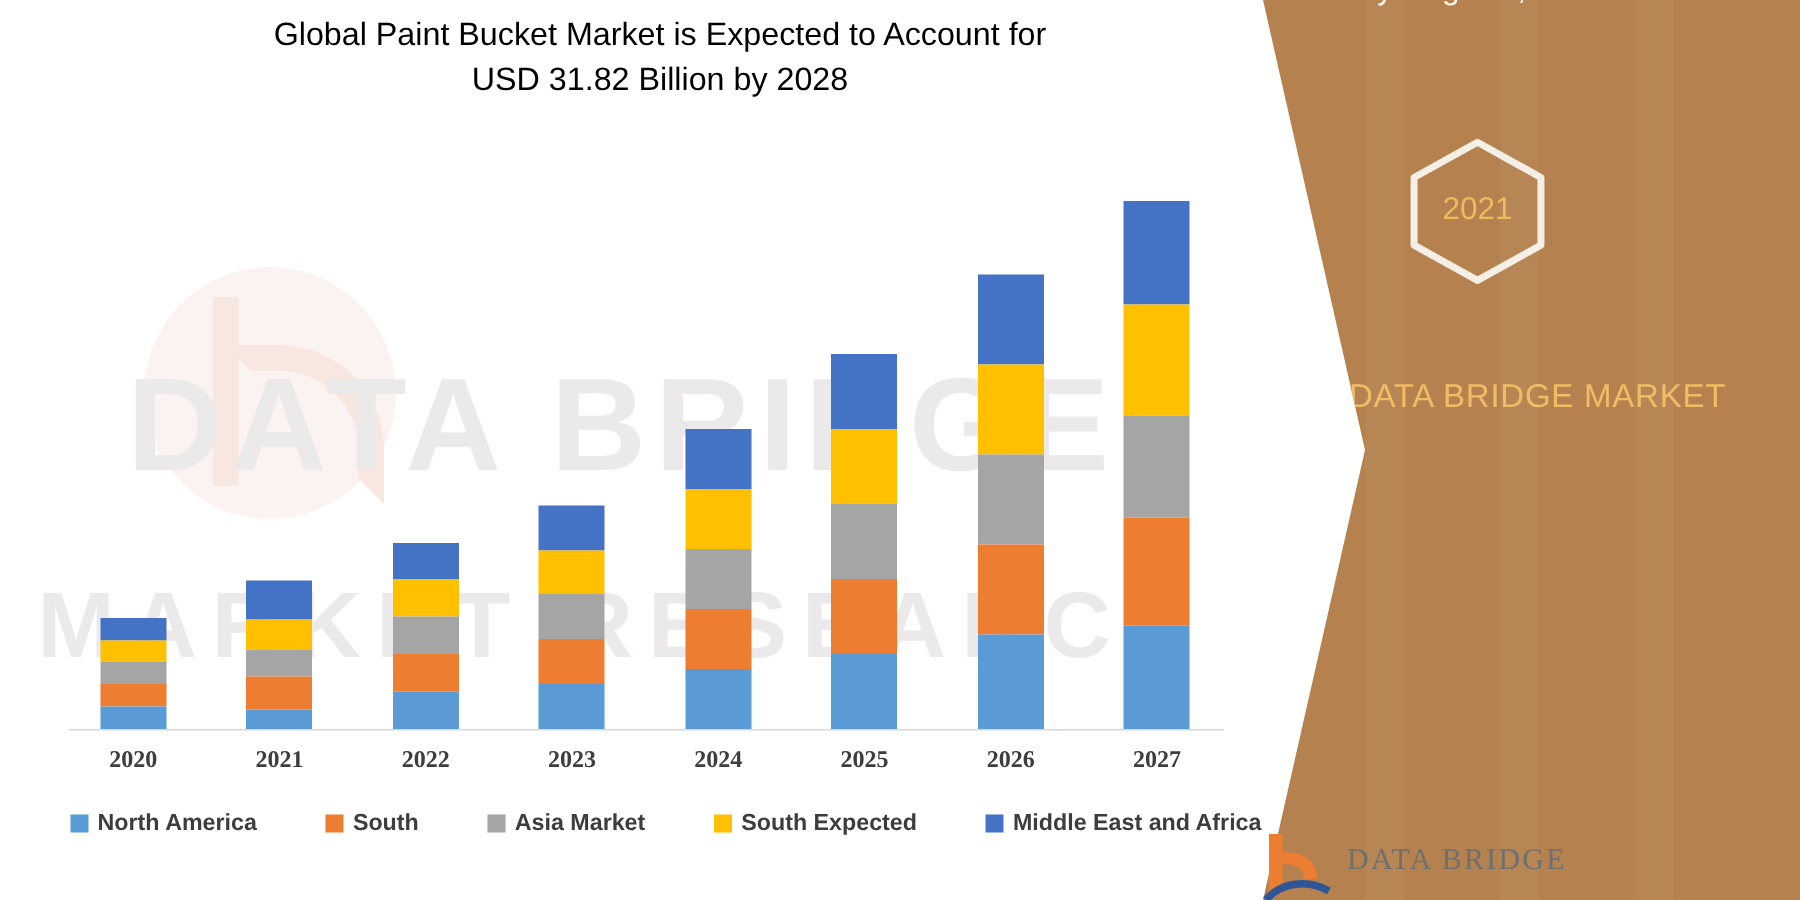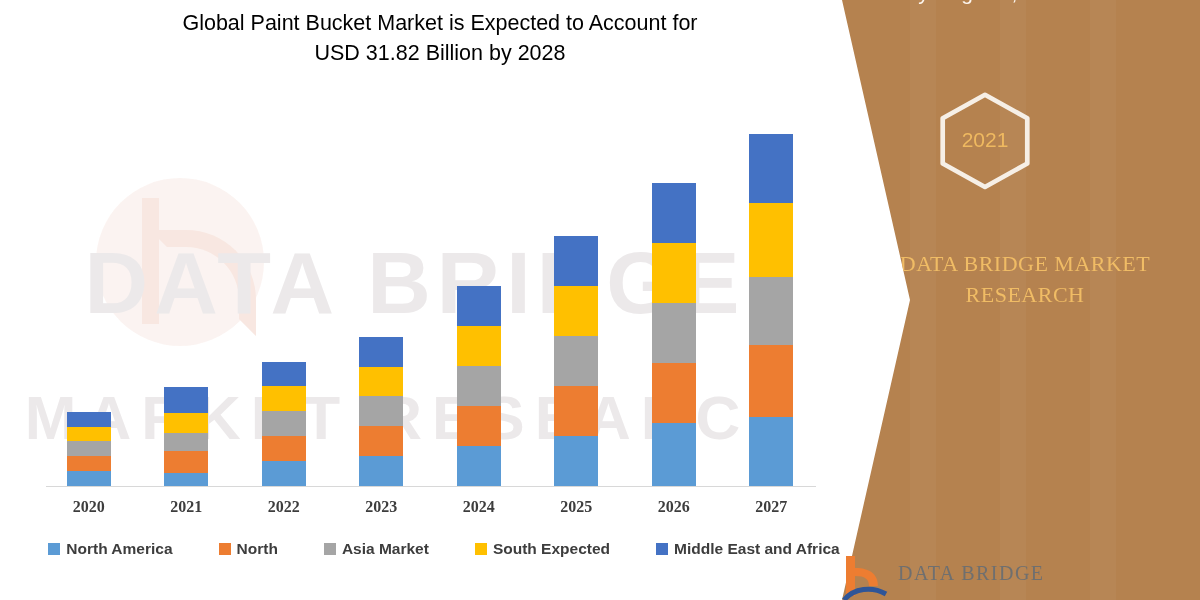--- a/index.html
+++ b/index.html
@@ -209,21 +209,20 @@
   .brand {
     position: absolute;
     top: 248px;
     left: 60px;
     width: 350px;
     text-align: center;
     color: #f0bc65;
     font-size: 22px;
     line-height: 31px;
     letter-spacing: .5px;
-    font-family: Liberation Serif, serif;
   }
 
   
   .footer-logo {
     position: absolute;
     left: 840px;
     top: 552px;
     width: 260px;
     height: 48px;
   }
@@ -344,21 +343,21 @@
       <div class="xlabel">2027</div>
     </div>
 
   <div class="legend" id="legend">
       <div class="legend-item">
         <span class="swatch" style="background: rgb(91, 155, 213);"></span>
         <span>North America</span>
       </div>
       <div class="legend-item">
         <span class="swatch" style="background: rgb(237, 125, 49);"></span>
-        <span>North</span>
+        <span>South</span>
       </div>
       <div class="legend-item">
         <span class="swatch" style="background: rgb(165, 165, 165);"></span>
         <span>Asia Market</span>
       </div>
       <div class="legend-item">
         <span class="swatch" style="background: rgb(255, 192, 0);"></span>
         <span>South Expected</span>
       </div>
       <div class="legend-item">
@@ -378,21 +377,20 @@
       <div class="hex hex-2021">
         <svg viewBox="0 0 100 104" preserveAspectRatio="none">
           <polygon points="50,3 95,28 95,76 50,101 5,76 5,28" fill="none" stroke="#f6efe6" stroke-width="5" stroke-linejoin="round"></polygon>
         </svg>
         <span>2021</span>
       </div>
     </div>
 
     <div class="brand">
       <div>DATA BRIDGE MARKET</div>
-      <div>RESEARCH</div>
     </div>
   </div>
 
   <div class="footer-logo">
     <svg class="fl-mark" viewBox="0 0 46 44">
       <rect x="4" y="0" width="9" height="40" fill="#ED7D31"></rect>
       <path d="M13 12 C30 12, 36 20, 36 30 L27 30 C27 23, 23 20, 13 20 Z" fill="#ED7D31"></path>
       <path d="M2 44 C12 32, 30 30, 44 38" fill="none" stroke="#2F5597" stroke-width="5"></path>
     </svg>
     <div class="fl-text">DATA BRIDGE</div>

